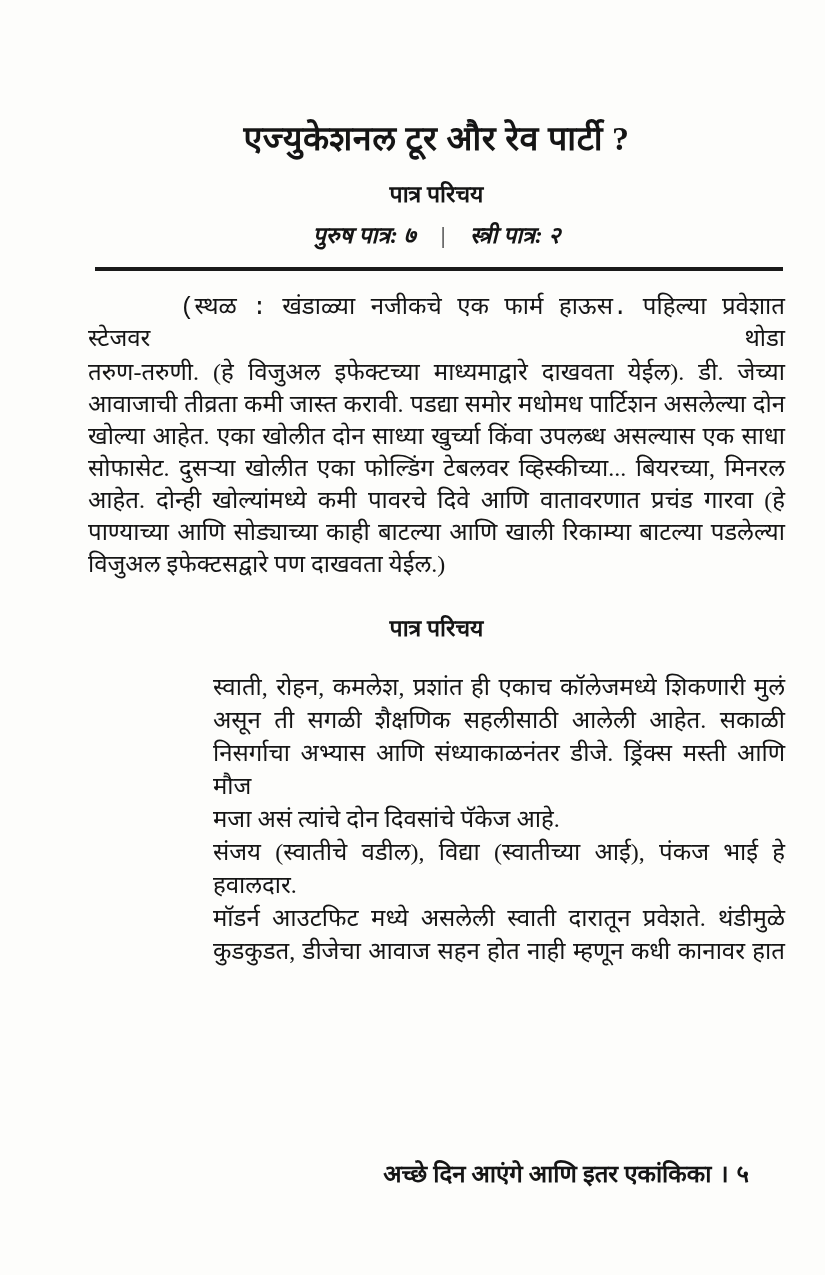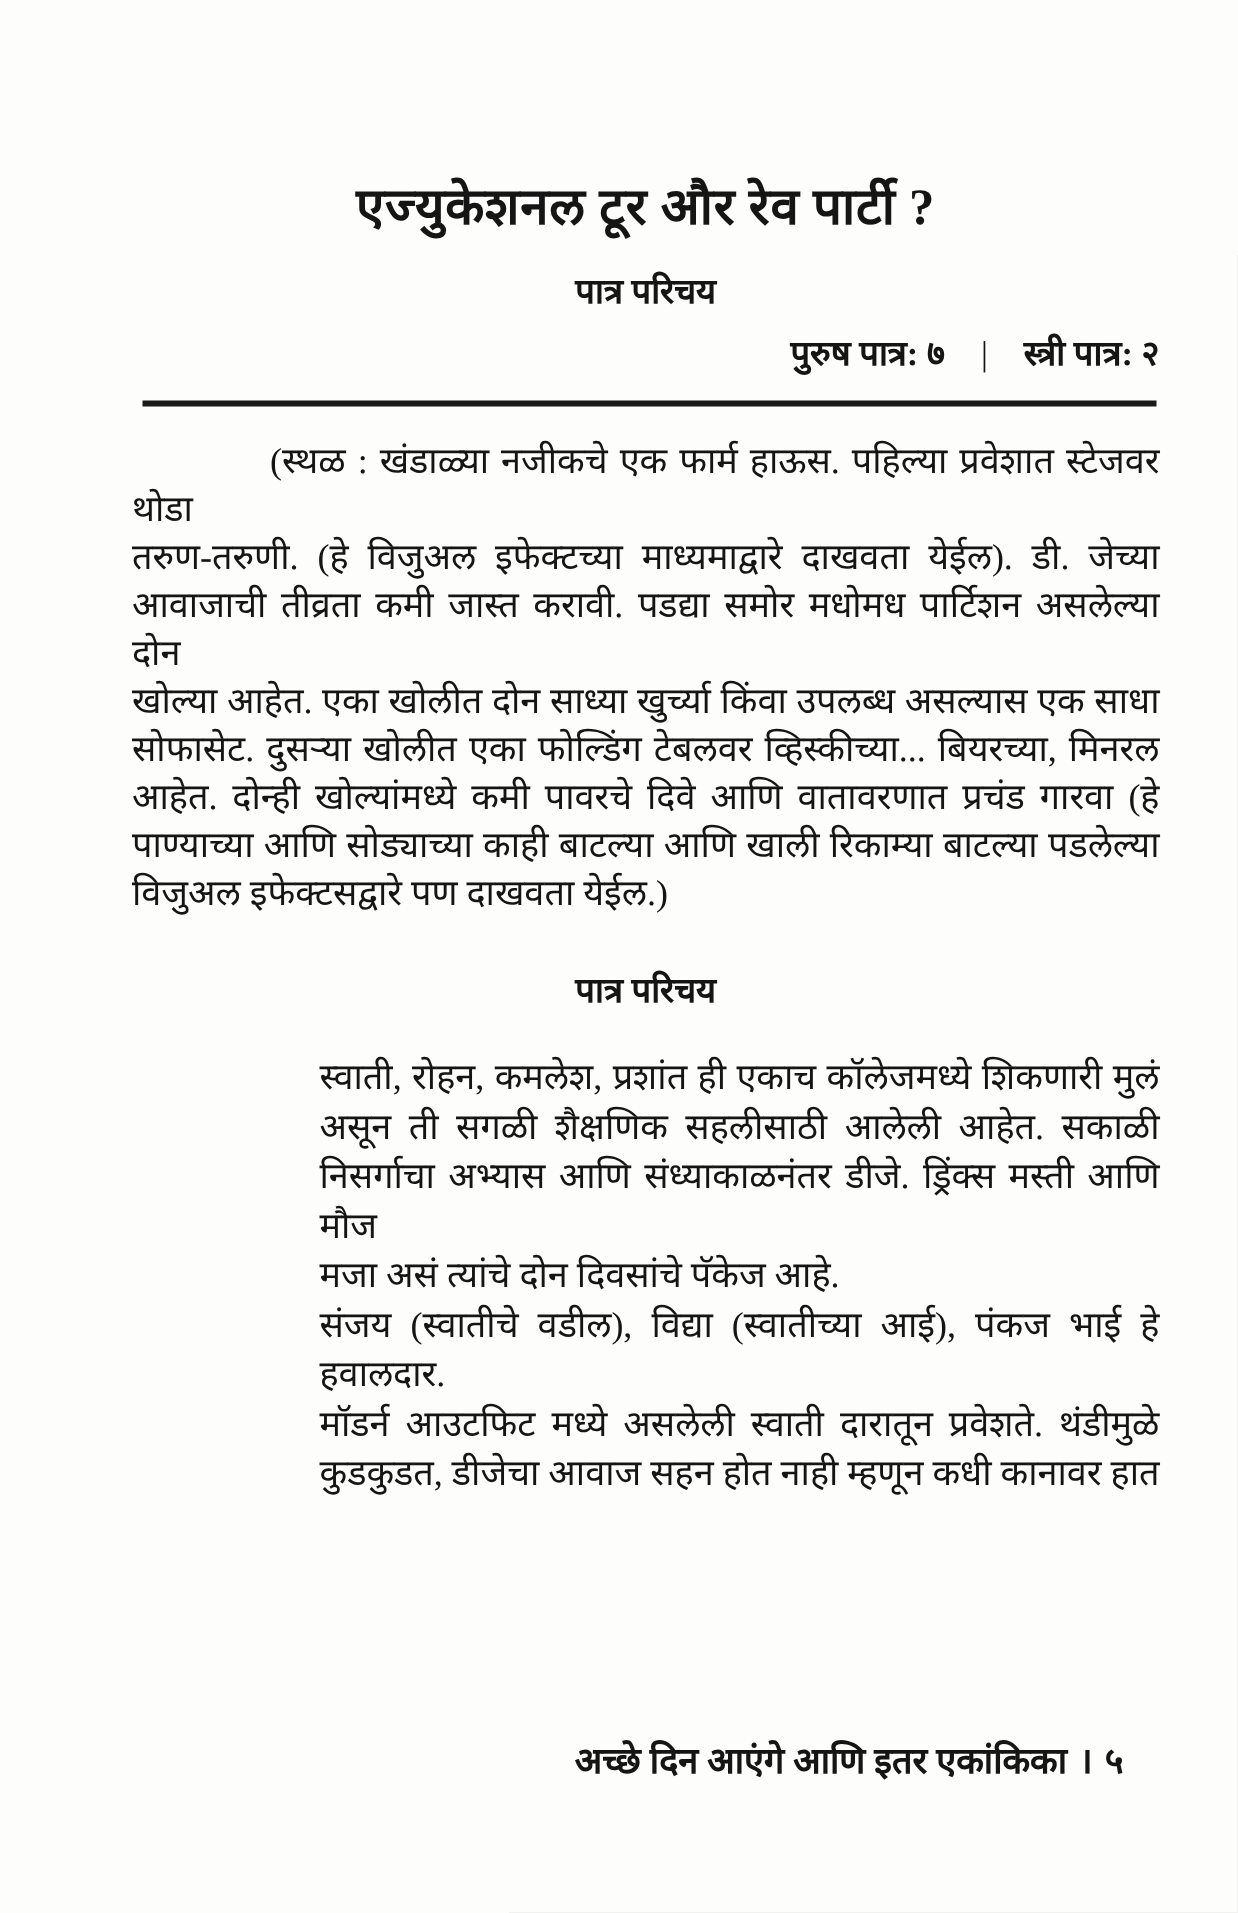--- a/index.html
+++ b/index.html
@@ -6,56 +6,57 @@
   .page {
     position: relative;
     width: 825px;
     height: 1275px;
     margin: 0 auto;
     background: #fefefdFF;
     background-color: #fdfdfb;
     color: #151515;
     font-family: "Liberation Serif", "DejaVu Serif", serif;
     box-sizing: border-box;
-    padding: 0 52px 0 88px;
+    padding: 0 40px 0 88px;
     overflow: hidden;
   }
   .title {
     margin: 118px 0 0 0;
     text-align: center;
     font-size: 34px;
     font-weight: bold;
     line-height: 1.25;
     letter-spacing: 0.5px;
   }
   .cast-heading {
     margin-top: 16px;
     text-align: center;
     font-size: 23px;
     font-weight: bold;
   }
   .cast-line {
     margin-top: 9px;
-    text-align: right;
+    text-align: center;
     font-size: 23px;
     font-weight: bold;
+    font-style: italic;
   }
   .cast-sep { display: inline-block; margin: 0 24px; font-weight: normal; }
   .rule {
     border: 0;
     height: 4px;
     background: #1a1a1a;
     margin: 17px 2px 0 7px;
   }
   .stage-direction {
     margin-top: 21px;
     font-size: 24px;
     line-height: 32px;
   }
-  .stage-direction .tline:first-child { text-indent: 92px; }
+  .stage-direction .tline:first-child { text-indent: 92px; font-family: Liberation Mono, monospace; }
   .section-heading {
     margin: 31px 0 28px 0;
     text-align: center;
     font-size: 23px;
     font-weight: bold;
   }
   .character-intro {
     margin-left: 125px;
     font-size: 24px;
     line-height: 33px;

